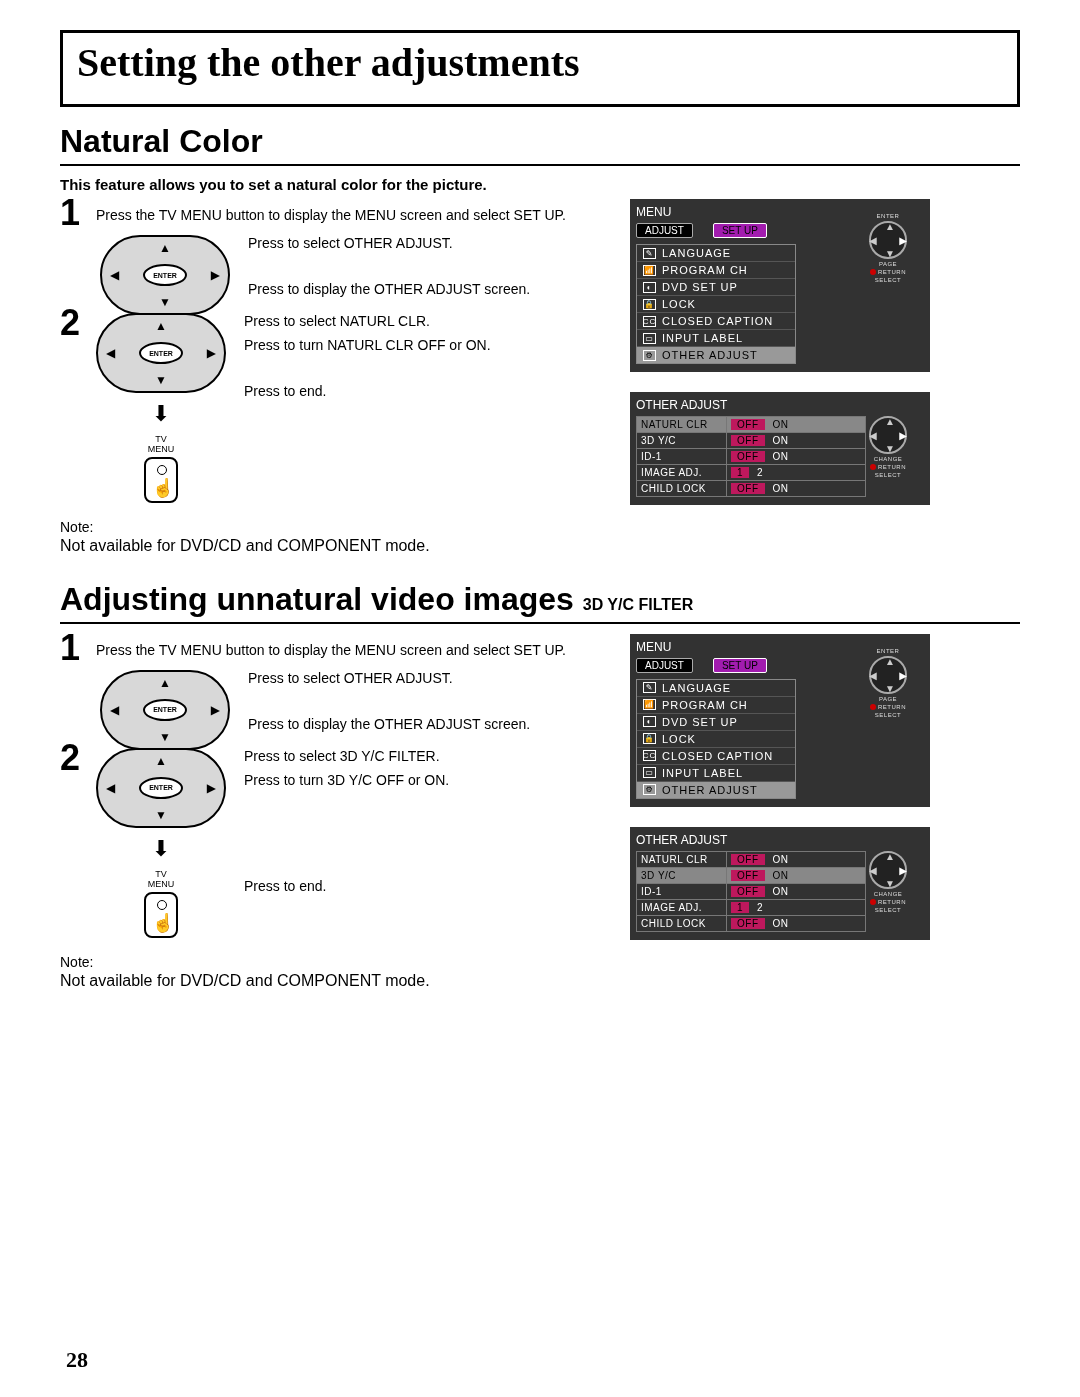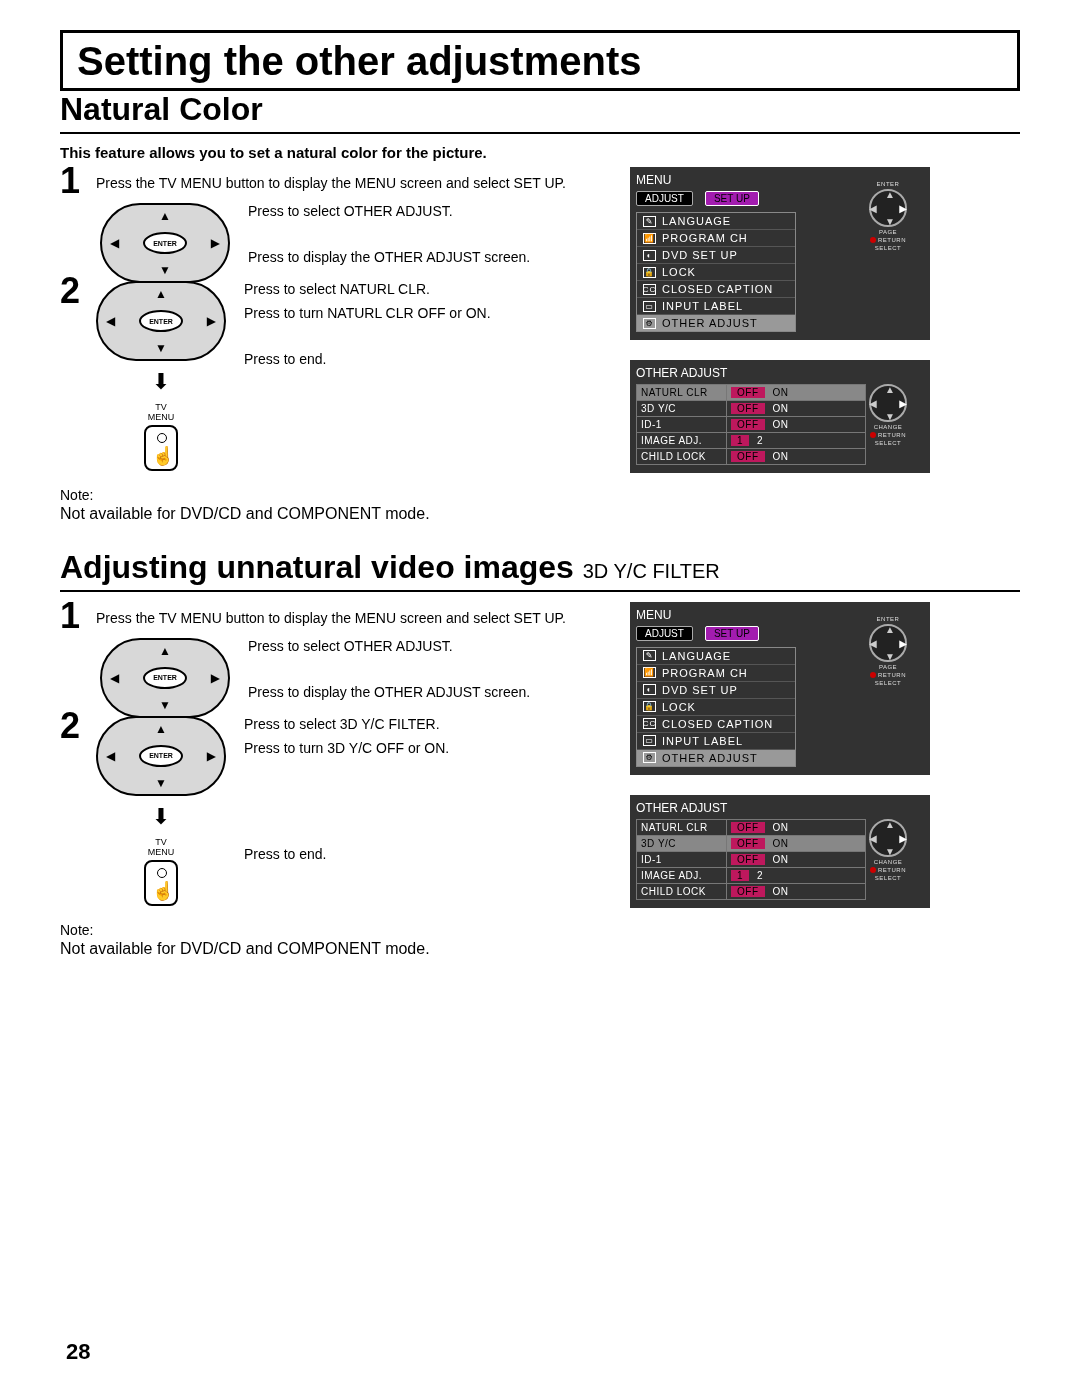--- a/index.html
+++ b/index.html
@@ -6,36 +6,38 @@
   body {
     font-family: Arial, Helvetica, sans-serif;
     width: 1080px;
     height: 1397px;
     background: #fff;
     position: relative;
     padding: 30px 60px 20px 60px;
   }
   .page-title-box {
     border: 3px solid #000;
-    padding: 6px 14px 4px 14px;
+    padding: 6px 14px 18px 14px;
+    margin-bottom: 16px;
+    font-family: Liberation Serif, serif;
   }
   .page-title {
     font-size: 40px;
     font-weight: bold;
   }
   .section-title {
     font-size: 32px;
     font-weight: bold;
     border-bottom: 2px solid #000;
     padding-bottom: 4px;
     margin-bottom: 10px;
   }
   .section-title .sub {
-    font-size: 20px;
-    font-weight: normal;
+    font-size: 16px;
+    font-weight: bold;
   }
   .intro {
     font-size: 15px;
     font-weight: bold;
     margin-bottom: 6px;
   }
   .block { display: flex; gap: 10px; }
   .left-col { flex: 0 0 560px; }
   .right-col { flex: 1; }
   .step-row { display: flex; align-items: flex-start; }
@@ -76,21 +78,21 @@
   .note-label { font-weight:normal; font-size:14px; margin-top:16px;}
   .note-text { font-size:16px; margin-top:2px;}
   
   .osd {
     background:#323232; color:#fff; font-size:11px;
     padding:6px 6px 8px 6px; margin-bottom:20px;
     width: 300px;
     position: relative;
   }
   .osd-title { font-size:12px; margin-bottom:4px; }
-  .tab-row { display:flex; gap:12px; margin-bottom:6px;}
+  .tab-row { display:flex; gap:20px; margin-bottom:6px;}
   .tab { border:1px solid #aaa; background:#000; padding:1px 8px; border-radius:2px; font-size:10px;}
   .tab.active { background:#a21caf; color:#000; border-color:#fff;}
   .menu-list { border:1px solid #888; width:160px; }
   .menu-list .row { display:flex; align-items:center; gap:6px; padding:2px 6px; border-bottom:1px solid #555; letter-spacing:1px;}
   .menu-list .row:last-child{border-bottom:none;}
   .menu-list .icon-box{ width:13px;height:11px;border:1px solid #fff; display:inline-flex;align-items:center;justify-content:center; font-size:8px;}
   .menu-list .row.sel { background:#999; color:#000;}
   .adj-table { border-collapse:collapse; width:230px;}
   .adj-table td { border:1px solid #777; padding:2px 4px; font-size:10px; letter-spacing:0.5px;}
   .adj-table .label{width:90px;}
@@ -102,21 +104,21 @@
     display:flex; flex-direction:column; align-items:center; gap:2px;
   }
   .joy-mini .ring{width:38px;height:38px;border:2px solid #aaa;border-radius:50%;position:relative;background:#222;}
   .joy-mini .ring .t{position:absolute;font-size:10px;color:#ccc;}
   .joy-mini .ring .tu{top:-2px;left:14px;} .joy-mini .ring .td{bottom:-2px;left:14px;}
   .joy-mini .ring .tl{left:-2px;top:12px;} .joy-mini .ring .tr{right:-2px;top:12px;color:#fff;}
   .joy-mini .lbl{font-size:6px;letter-spacing:0.5px;color:#ddd; display:flex; align-items:center; gap:2px;}
   .joy-mini .dot{width:6px;height:6px;border-radius:50%;background:#c00;display:inline-block;}
   .osd.other .joy-mini{top:24px;}
   .page-num {
-    position:absolute; bottom:32px; left:66px; font-size:22px; font-weight:bold;
+    position:absolute; bottom:24px; left:66px; font-size:22px; font-weight:bold;font-family:Liberation Serif, serif;
   }
 </style>
 </head>
 <body>
 
 <div class="page-title-box">
   <div class="page-title">Setting the other adjustments</div>
 </div>
 
 <div class="section-title">Natural Color</div>

